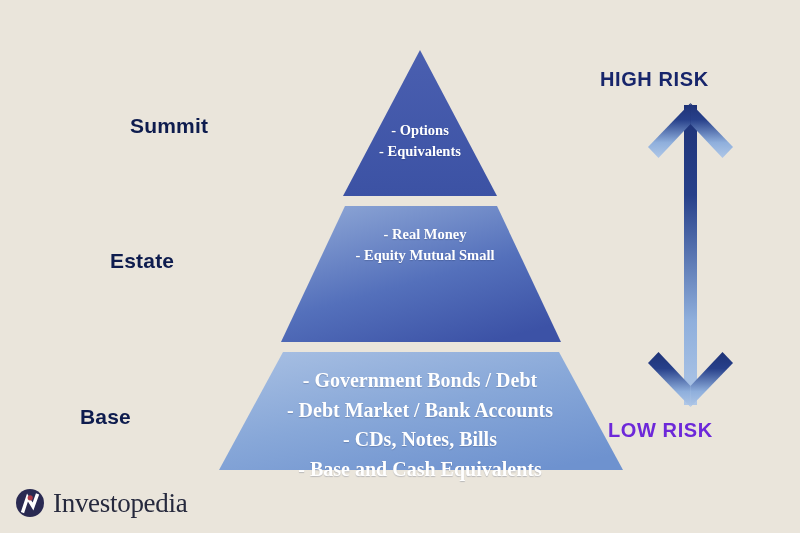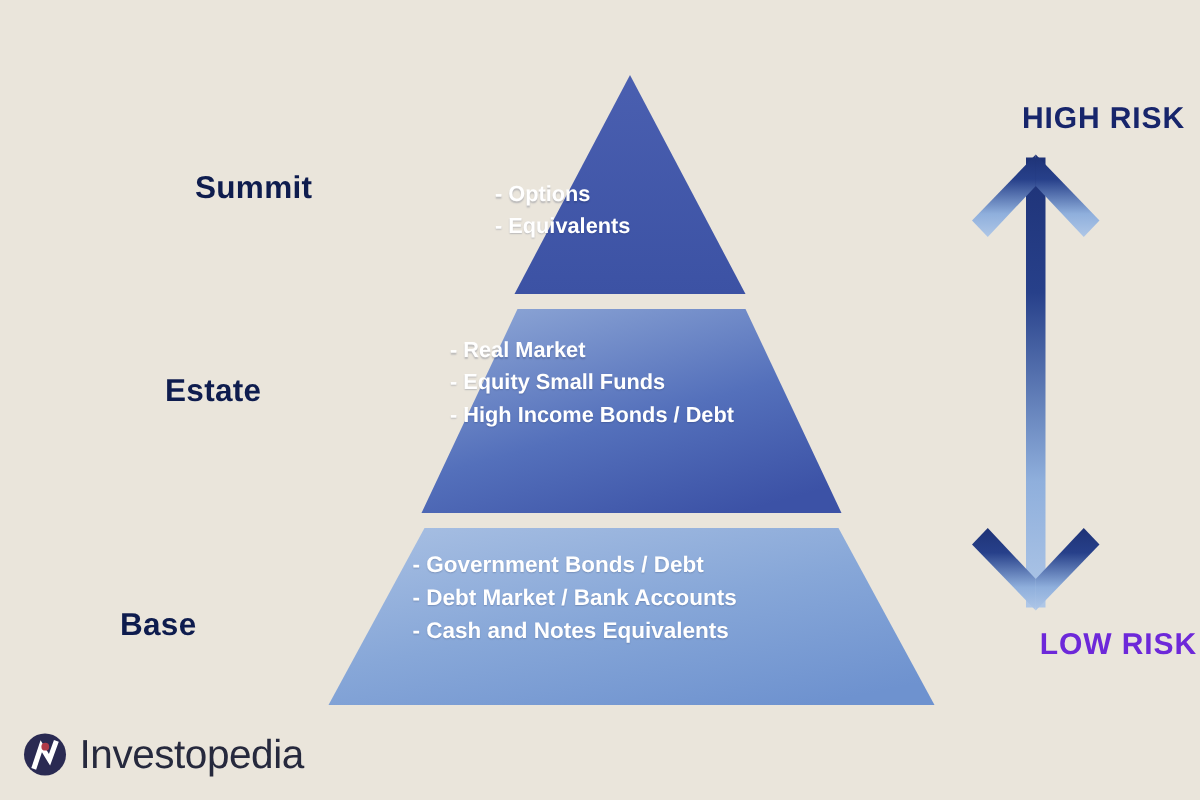--- a/index.html
+++ b/index.html
@@ -38,68 +38,70 @@
   }
   #label-summit { left: 130px; top: 114px; width: 220px; }
   #label-middle { left: 110px; top: 249px; width: 220px; }
   #label-base   { left: 80px;  top: 405px; width: 220px; }
 
   
   .tier-items {
     position: absolute;
     color: #FFFFFF;
     font-weight: 700;
-    text-align: left;
+    text-align: center;
     line-height: 1.48;
     text-shadow: 0 1px 1px rgba(20,30,70,0.22);
     pointer-events: none;
+    font-family: Liberation Serif, serif;
   }
   .tier-items .item {
     display: block;
     white-space: nowrap;
   }
   #items-summit {
     left: 330px; top: 120px; width: 180px;
     font-size: 14.5px;
   }
   #items-middle {
     left: 300px; top: 224px; width: 250px;
     font-size: 14.5px;
   }
   #items-base {
     left: 275px; top: 366px; width: 290px;
-    font-size: 15px;
+    font-size: 20px;
   }
 
   
   .risk-label {
     position: absolute;
     font-weight: 700;
     font-size: 20px;
     letter-spacing: 0.6px;
     white-space: nowrap;
-    text-align: right;
+    text-align: left;
   }
   #risk-high {
     left: 600px; top: 68px; width: 190px;
     color: #17256B;
   }
   #risk-low {
     left: 608px; top: 419px; width: 190px;
     color: #6d28d9;
   }
 
   
   #logo {
     position: absolute;
     left: 14px;
     top: 487px;
     display: flex;
     align-items: center;
     gap: 7px;
+    font-family: Liberation Serif, serif;
   }
   #logo-mark { display: block; }
   #logo-text {
     font-size: 27px;
     font-weight: 400;
     color: #26293D;
     letter-spacing: -0.3px;
     line-height: 1;
   }
 </style>
@@ -155,29 +157,29 @@
   <div class="tier-label" id="label-summit">Summit</div>
   <div class="tier-label" id="label-middle">Estate</div>
   <div class="tier-label" id="label-base">Base</div>
 
   <div class="tier-items" id="items-summit">
     <span class="item">- Options</span>
     <span class="item">- Equivalents</span>
   </div>
 
   <div class="tier-items" id="items-middle">
-    <span class="item">- Real Market</span>
-    <span class="item">- Equity Small Funds</span>
-    <span class="item">- High Income Bonds / Debt</span>
+    <span class="item">- Real Money</span>
+    <span class="item">- Equity Mutual Small</span>
   </div>
 
   <div class="tier-items" id="items-base">
     <span class="item">- Government Bonds / Debt</span>
     <span class="item">- Debt Market / Bank Accounts</span>
-    <span class="item">- Cash and Notes Equivalents</span>
+    <span class="item">- CDs, Notes, Bills</span>
+    <span class="item">- Base and Cash Equivalents</span>
   </div>
 
   <div class="risk-label" id="risk-high">HIGH RISK</div>
   <div class="risk-label" id="risk-low">LOW RISK</div>
 
   <div id="logo">
     <svg id="logo-mark" width="32" height="32" viewBox="0 0 32 32">
       <circle cx="16" cy="16" r="14" fill="#2A2A52"></circle>
       <path d="M9 24 L13.5 10.5 L19 19.5 L23 8.5" stroke="#FFFFFF" stroke-width="3.4" fill="none" stroke-linecap="square" stroke-linejoin="miter"></path>
       <circle cx="16.2" cy="10.8" r="2.6" fill="#B03A48"></circle>

